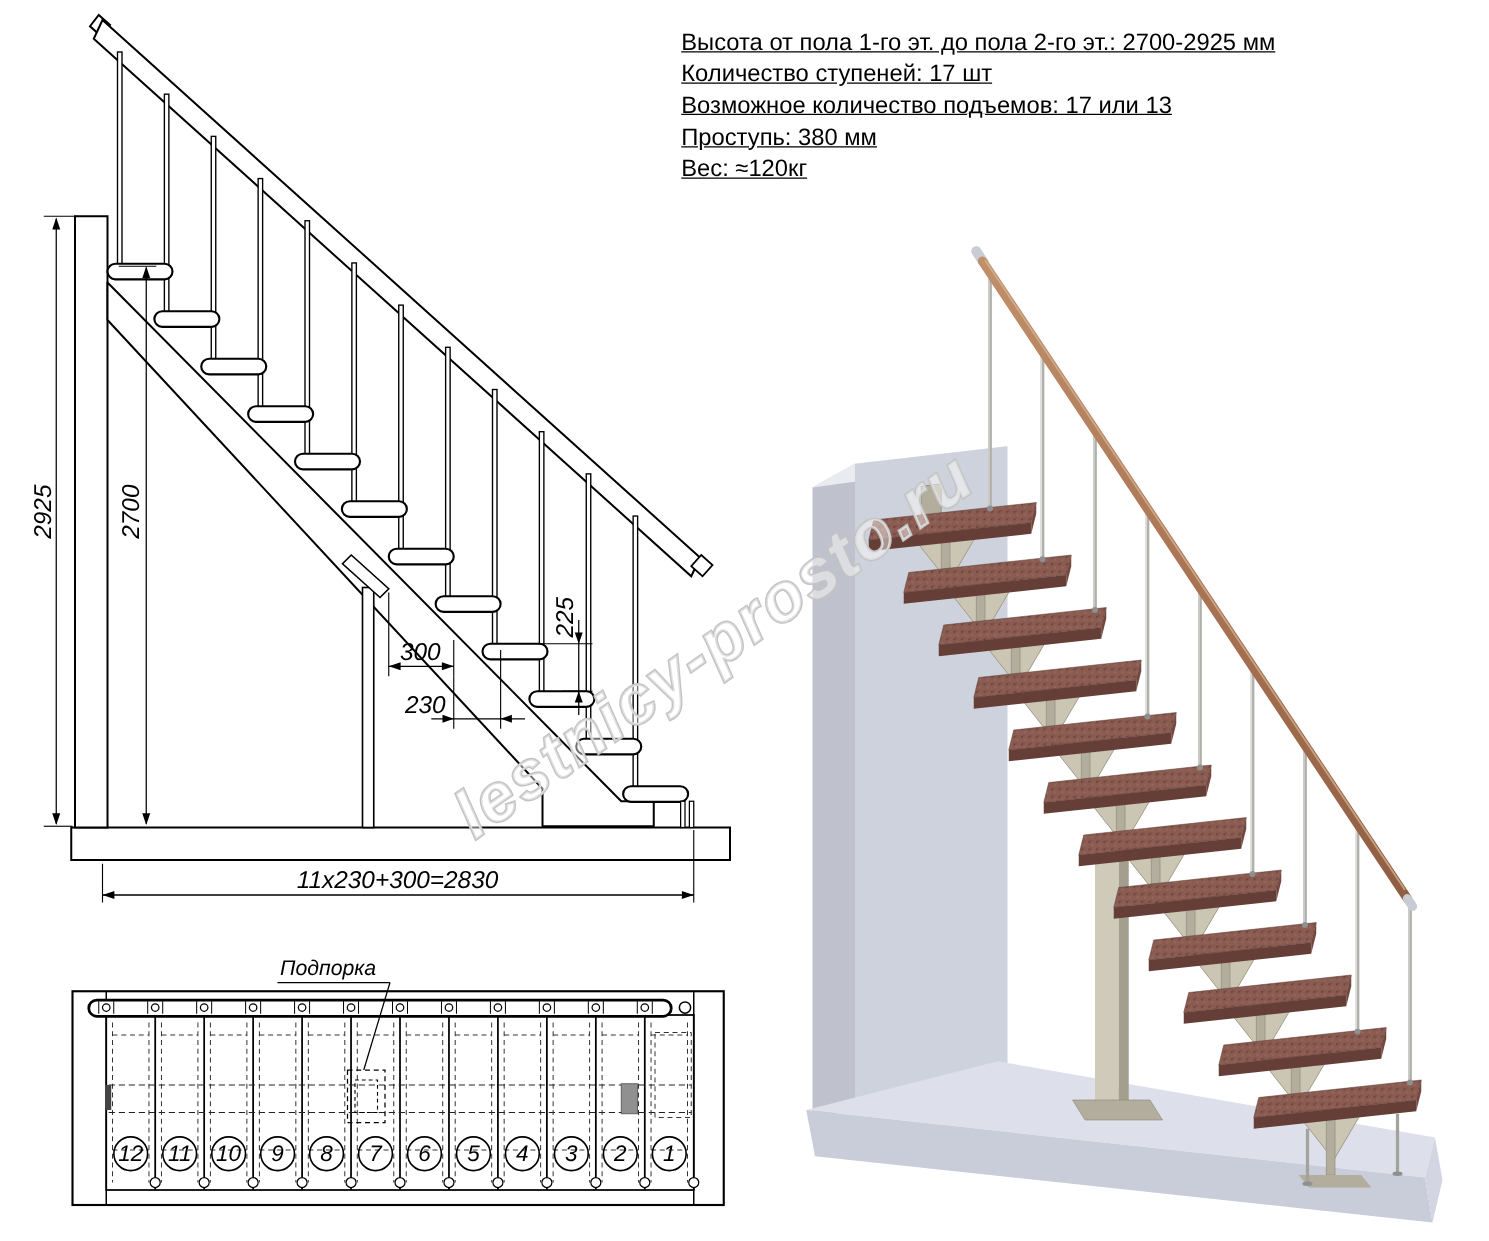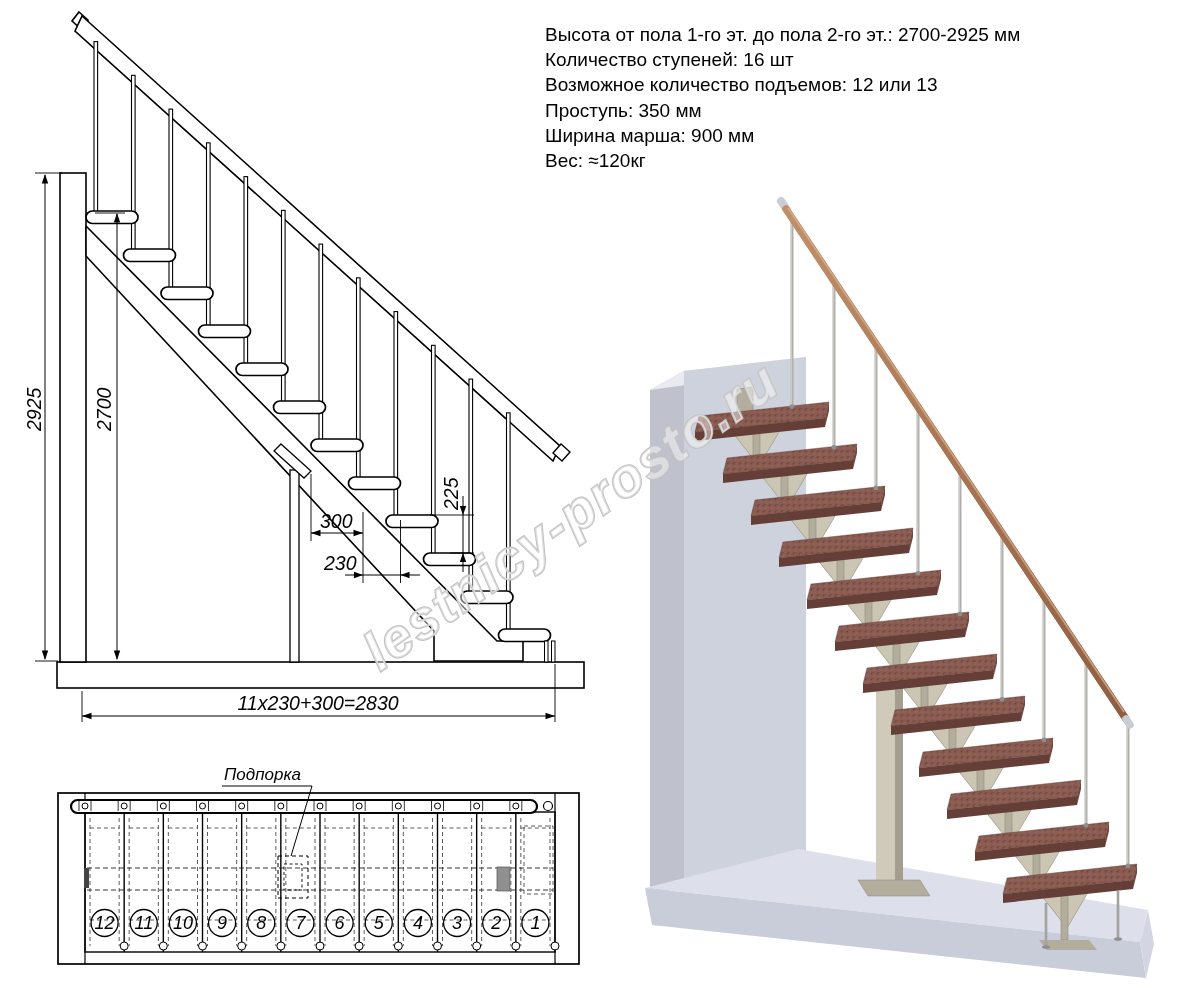--- a/index.html
+++ b/index.html
@@ -1,19 +1,19 @@
 <!DOCTYPE html>
 <html><head>
 <meta charset="utf-8">
 <style>
   html,body{margin:0;padding:0;background:#fff;}
   .canvas{position:relative;width:1191px;height:993px;background:#fff;overflow:hidden;
           font-family:"Liberation Sans",sans-serif;}
   .layer{position:absolute;left:0;top:0;}
-  .specs{position:absolute;left:545px;top:22px;font-size:19px;line-height:25.2px;color:#000;white-space:nowrap;}
+  .specs{position:absolute;left:545px;top:22px;font-size:19px;line-height:25.2px;color:#000;white-space:nowrap;text-decoration:underline;}
   text{font-family:"Liberation Sans",sans-serif;}
   .dim{font-style:italic;font-size:19.5px;fill:#000;}
   .dim-mid{text-anchor:middle;}
   .plannum{font-style:italic;font-size:18px;text-anchor:middle;fill:#000;}
   .planlabel{font-style:italic;font-size:17px;fill:#000;}
   .wm{font-weight:bold;font-style:italic;font-size:54px;letter-spacing:2px;
       fill:rgba(255,255,255,0.45);stroke:#c3c3c3;stroke-width:2.2;paint-order:stroke;}
 </style>
 </head>
 <body>
@@ -375,19 +375,18 @@
       <text class="plannum" x="457.1" y="929">3</text>
       <text class="plannum" x="496.3" y="929">2</text>
       <text class="plannum" x="535.4" y="929">1</text>
     </g>
 
     <text class="wm" transform="translate(380,672) rotate(-35)">lestnicy-prosto.ru</text>
   </svg>
 
   <div class="specs">
     <div>Высота от пола 1-го эт. до пола 2-го эт.: 2700-2925 мм</div>
-    <div>Количество ступеней: 16 шт</div>
-    <div>Возможное количество подъемов: 12 или 13</div>
-    <div>Проступь: 350 мм</div>
-    <div>Ширина марша: 900 мм</div>
+    <div>Количество ступеней: 17 шт</div>
+    <div>Возможное количество подъемов: 17 или 13</div>
+    <div>Проступь: 380 мм</div>
     <div>Вес: ≈120кг</div>
   </div>
 </div>
 
 </body></html>

